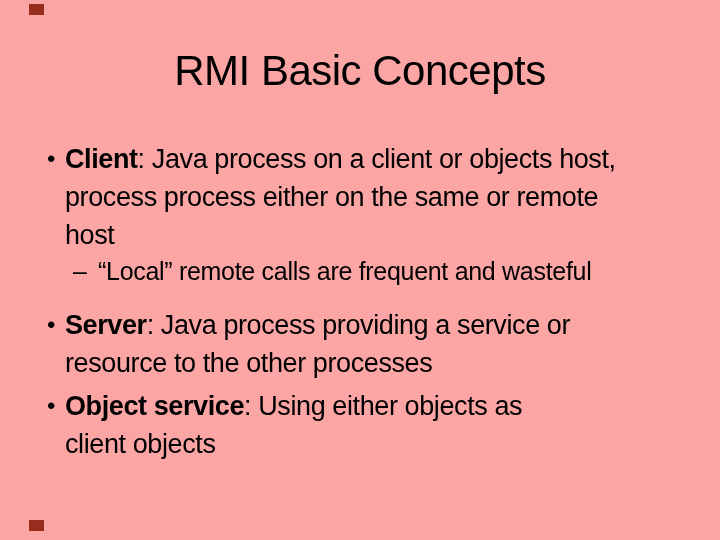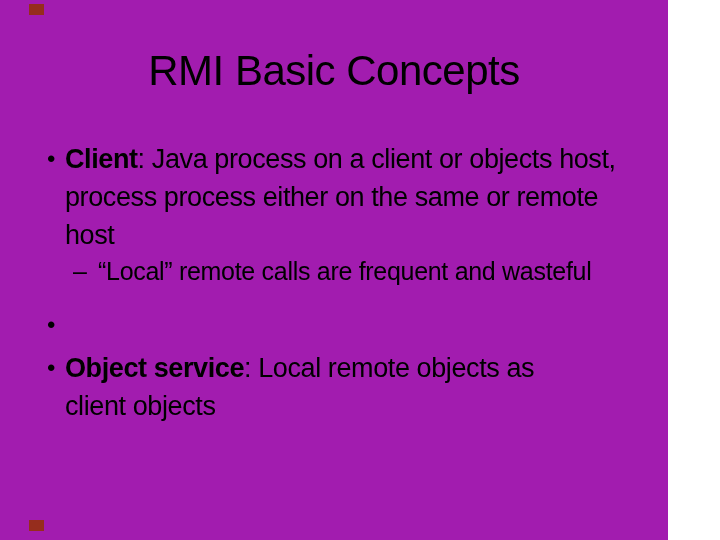--- a/index.html
+++ b/index.html
@@ -2,23 +2,23 @@
 <html><head>
 <meta charset="utf-8">
 <style>
   html, body {
     margin: 0;
     padding: 0;
     background: #ffffff;
   }
   .slide {
     position: relative;
-    width: 668px;
+    width: 720px;
     height: 540px;
-    background: #a21caf;
+    background: #fca5a5;
     overflow: hidden;
     font-family: "Liberation Sans", "DejaVu Sans", sans-serif;
     color: #000000;
   }
   .corner-mark {
     position: absolute;
     left: 29px;
     width: 15px;
     height: 11px;
   }
@@ -102,27 +102,31 @@
       </div>
       <div class="sub-row">
         <div class="sub-marker">–</div>
         <div class="sub-text">“Local” remote calls are frequent and wasteful</div>
       </div>
     </div>
 
     <div class="bullet-group second">
       <div class="bullet-row">
         <div class="bullet-marker">•</div>
+        <div class="bullet-text">
+          <div class="bullet-line"><span class="lead">Server</span><span>: Java process providing a service or</span></div>
+          <div class="bullet-line">resource to the other processes</div>
+        </div>
       </div>
     </div>
 
     <div class="bullet-group third">
       <div class="bullet-row">
         <div class="bullet-marker">•</div>
         <div class="bullet-text">
-          <div class="bullet-line"><span class="lead">Object service</span><span>: Local remote objects as</span></div>
+          <div class="bullet-line"><span class="lead">Object service</span><span>: Using either objects as</span></div>
           <div class="bullet-line">client objects</div>
         </div>
       </div>
     </div>
 
   </div>
 </div>
 
 </body></html>

